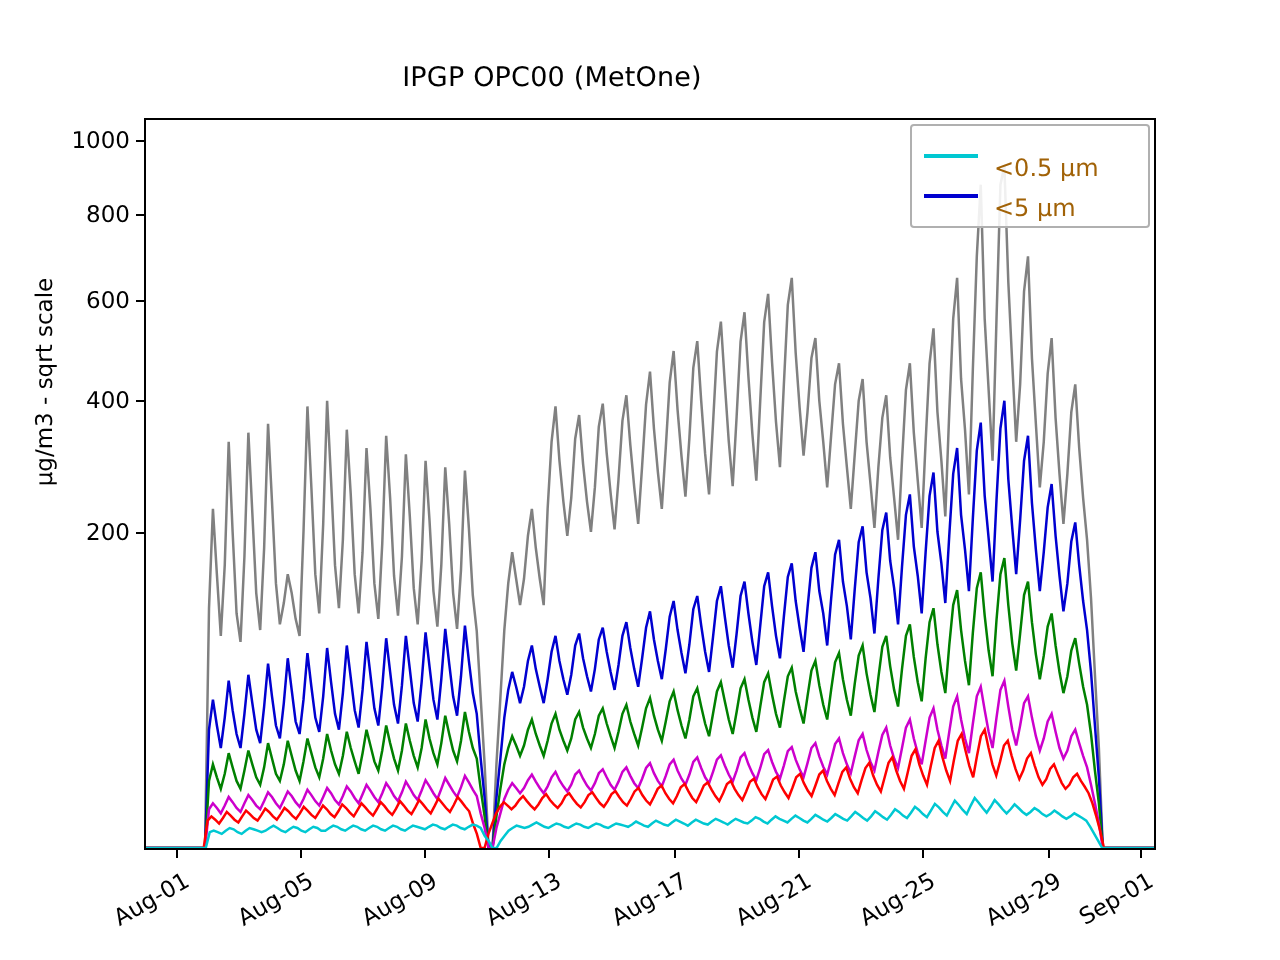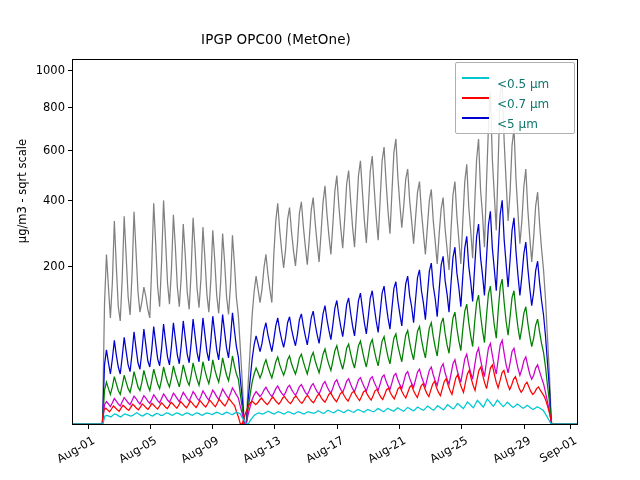--- a/index.html
+++ b/index.html
@@ -15,21 +15,21 @@
   #svgwrap{position:absolute;left:0;top:0;width:100%;height:100%;}
   .ytick{position:absolute;right:646px;font-size:11.5px;color:#000;
          text-align:right;width:120px;transform:translateY(-50%);}
   .xtick{position:absolute;font-size:11.5px;color:#000;white-space:nowrap;
          transform:rotate(-30deg);transform-origin:right top;}
   #legend{position:absolute;left:455px;top:62px;width:120px;
           border:0.9px solid #b0b0b0;border-radius:2px;background:rgba(255,255,255,0.88);
           padding:5px 7px 5px 6px;box-sizing:border-box;z-index:6;}
   .lgrow{display:flex;align-items:center;height:20px;}
   .lgline{width:27px;height:0;border-top-width:2px;border-top-style:solid;margin-right:8px;flex:none;}
-  .lgtxt{font-size:12px;color:#0f766e;white-space:nowrap;margin-top:12px;}
+  .lgtxt{font-size:12px;color:#a16207;white-space:nowrap;margin-top:12px;}
 </style>
 </head>
 <body>
 
 <div id="fig">
 
   <div id="title">IPGP OPC00 (MetOne)</div>
   <div id="ylabel">µg/m3 - sqrt scale</div>
 
   <div id="yticks-host">
@@ -75,21 +75,17 @@
         <path d="M0.00,366.00L2.00,366.00L4.00,366.00L6.00,366.00L8.00,366.00L10.00,366.00L12.00,366.00L14.00,366.00L16.00,366.00L18.00,366.00L20.00,366.00L22.00,366.00L24.00,366.00L26.00,366.00L28.00,366.00L30.00,366.00L32.00,358.05L34.00,357.29L36.00,358.05L38.00,358.89L40.00,357.29L42.00,355.95L44.00,356.59L46.00,358.05L48.00,358.89L50.00,357.29L52.00,355.95L54.00,356.59L56.00,357.29L58.00,358.05L60.00,357.29L62.00,355.95L64.00,354.76L66.00,355.95L68.00,357.29L70.00,358.05L72.00,356.59L74.00,355.34L76.00,355.95L78.00,357.29L80.00,358.05L82.00,356.59L84.00,355.34L86.00,355.95L88.00,357.29L90.00,357.29L92.00,355.95L94.00,354.76L96.00,355.34L98.00,356.59L100.00,357.29L102.00,355.95L104.00,354.76L106.00,355.34L108.00,356.59L110.00,357.29L112.00,355.95L114.00,354.76L116.00,355.34L118.00,356.59L120.00,357.29L122.00,355.95L124.00,354.76L126.00,355.34L128.00,356.59L130.00,357.29L132.00,355.95L134.00,354.76L136.00,355.34L138.00,355.95L140.00,356.59L142.00,355.34L144.00,354.21L146.00,354.76L148.00,355.95L150.00,356.59L152.00,355.34L154.00,354.21L156.00,354.76L158.00,355.95L160.00,356.59L162.00,355.34L164.00,354.21L166.00,354.76L168.00,355.95L170.00,359.84L172.00,362.45L174.00,366.00L176.00,366.00L178.00,362.45L180.00,359.84L182.00,357.29L184.00,355.95L186.00,354.76L188.00,355.34L190.00,355.95L192.00,355.34L194.00,354.21L196.00,353.18L198.00,354.21L200.00,355.34L202.00,355.95L204.00,354.76L206.00,353.69L208.00,354.21L210.00,355.34L212.00,355.95L214.00,354.76L216.00,353.69L218.00,354.21L220.00,355.34L222.00,355.95L224.00,354.76L226.00,353.69L228.00,354.21L230.00,355.34L232.00,355.95L234.00,354.76L236.00,353.69L238.00,354.21L240.00,354.76L242.00,355.34L244.00,354.21L246.00,352.70L248.00,353.69L250.00,354.76L252.00,355.34L254.00,353.69L256.00,352.23L258.00,353.18L260.00,354.21L262.00,354.76L264.00,353.18L266.00,351.78L268.00,352.70L270.00,353.69L272.00,354.76L274.00,353.18L276.00,351.78L278.00,352.70L280.00,353.69L282.00,354.21L284.00,352.70L286.00,351.34L288.00,352.23L290.00,353.18L292.00,354.21L294.00,352.70L296.00,351.34L298.00,352.23L300.00,353.18L302.00,353.69L304.00,352.23L306.00,350.50L308.00,351.34L310.00,352.70L312.00,353.69L314.00,351.78L316.00,350.10L318.00,351.34L320.00,352.23L322.00,353.18L324.00,351.34L326.00,349.71L328.00,350.92L330.00,352.23L332.00,353.18L334.00,351.34L336.00,349.33L338.00,350.50L340.00,351.78L342.00,352.70L344.00,350.92L346.00,348.95L348.00,350.10L350.00,351.34L352.00,352.23L354.00,350.10L356.00,347.87L358.00,349.33L360.00,350.92L362.00,352.23L364.00,350.10L366.00,347.53L368.00,348.95L370.00,350.50L372.00,351.78L374.00,349.33L376.00,346.53L378.00,347.87L380.00,349.71L382.00,350.92L384.00,348.23L386.00,345.27L388.00,346.86L390.00,348.95L392.00,350.50L394.00,347.19L396.00,343.80L398.00,345.58L400.00,347.87L402.00,349.71L404.00,345.89L406.00,342.15L408.00,344.38L410.00,346.86L412.00,348.95L414.00,344.67L416.00,340.86L418.00,343.24L420.00,345.89L422.00,348.23L424.00,345.27L426.00,341.89L428.00,344.09L430.00,346.53L432.00,348.58L434.00,346.53L436.00,344.09L438.00,345.89L440.00,347.87L442.00,349.33L444.00,347.87L446.00,345.89L448.00,347.19L450.00,348.95L452.00,350.10L454.00,348.95L456.00,347.19L458.00,348.58L460.00,350.10L462.00,351.34L464.00,350.10L466.00,348.58L468.00,349.71L470.00,350.92L472.00,352.23L474.00,355.34L476.00,358.89L478.00,362.45L480.00,366.00L482.00,366.00L484.00,366.00L486.00,366.00L488.00,366.00L490.00,366.00L492.00,366.00L494.00,366.00L496.00,366.00L498.00,366.00L500.00,366.00L502.00,366.00L504.00,366.00L506.00,366.00" fill="none" stroke="#00c8d2" stroke-width="1.25" vector-effect="non-scaling-stroke"></path>
       </svg>
   </div>
 
   <div id="legend">
       <div class="lgrow">
         <span class="lgline" style="border-top-color: rgb(0, 200, 210);"></span>
         <span class="lgtxt">&lt;0.5 µm</span>
       </div>
       <div class="lgrow">
-        <span class="lgline" style="border-top-color: rgb(255, 0, 0);"></span>
-        <span class="lgtxt">&lt;0.7 µm</span>
-      </div>
-      <div class="lgrow">
         <span class="lgline" style="border-top-color: rgb(0, 0, 208);"></span>
         <span class="lgtxt">&lt;5 µm</span>
       </div>
     </div>
 </div>
 
 </body></html>

